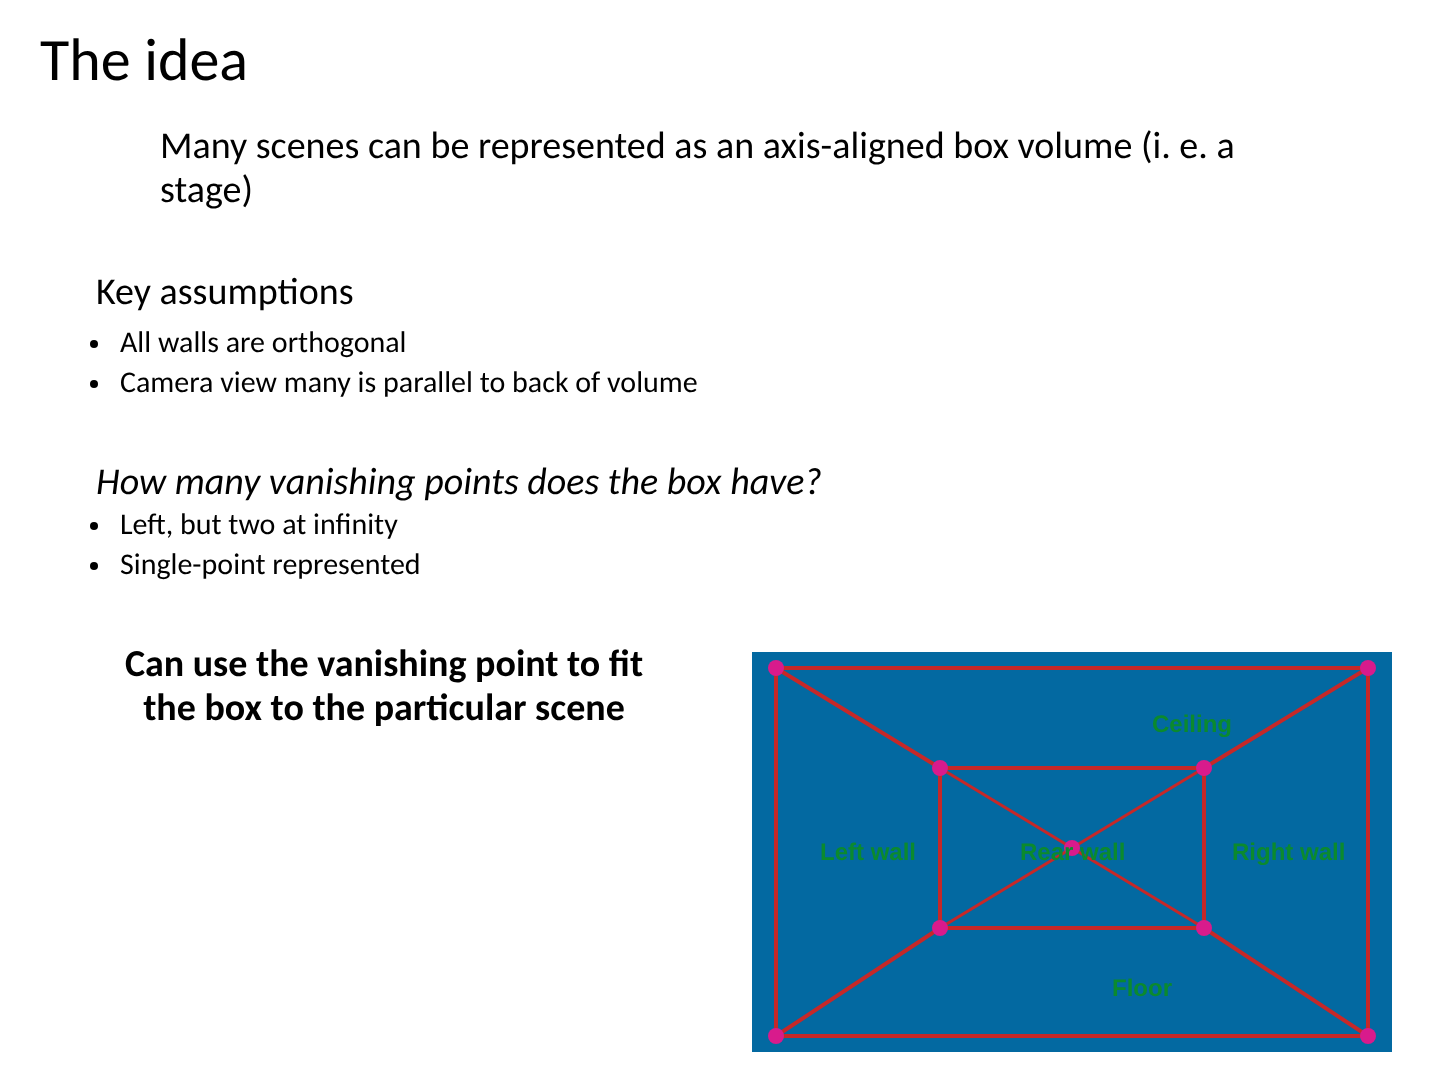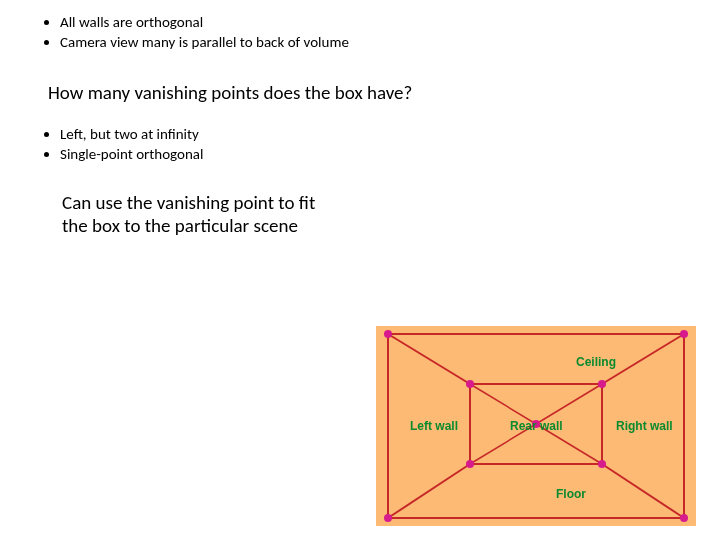--- a/index.html
+++ b/index.html
@@ -3,40 +3,43 @@
 <meta charset="utf-8">
 <style>
   * { margin: 0; padding: 0; box-sizing: border-box; }
   html, body { width: 720px; height: 540px; background: #fff; font-family: Calibri, Arial, sans-serif; color: #000; }
   .slide { position: relative; width: 720px; height: 540px; padding: 12px 20px 20px 20px; }
   .title { font-size: 30px; font-weight: 400; margin-bottom: 14px; padding-left: 0; }
   .intro { font-size: 19px; font-weight: 400; margin-left: 60px; margin-right: 40px; margin-bottom: 28px; line-height: 1.15; }
   .subhead { font-size: 19px; font-weight: 400; margin-left: 28px; margin-bottom: 4px; }
   ul.bullets { list-style: disc; margin-left: 40px; margin-bottom: 28px; }
   ul.bullets li { font-size: 15px; line-height: 1.35; }
-  .question { font-size: 19px; font-weight: 400; margin-left: 28px; margin-bottom: 20px; }
-  .final { font-size: 19px; font-weight: 400; margin-left: 42px; margin-top: 24px; line-height: 1.2; max-width: 260px; }
-  .diagram { position: absolute; right: 24px; bottom: 14px; width: 320px; height: 200px; background: #fdba74; }
+  .question { font-size: 19px; font-weight: 400; margin-left: 28px; margin-bottom: 0; font-style: italic; }
+  .final { font-size: 19px; font-weight: 700; margin-left: 42px; margin-top: 24px; line-height: 1.2; max-width: 260px; text-align: center; }
+  .diagram { position: absolute; right: 24px; bottom: 14px; width: 320px; height: 200px; background: #0369a1; }
   .diagram text { font-family: Arial, sans-serif; font-size: 12px; fill: #0b8a2e; font-weight: 700; }
 </style>
 </head>
 <body>
 
 <div class="slide">
+  <h1 class="title">The idea</h1>
 
+  <p class="intro">Many scenes can be represented as an axis-aligned box volume (i. e. a stage)</p>
 
+  <h2 class="subhead">Key assumptions</h2>
   <ul class="bullets">
     <li>All walls are orthogonal</li>
     <li>Camera view many is parallel to back of volume</li>
   </ul>
 
   <h2 class="question">How many vanishing points does the box have?</h2>
   <ul class="bullets">
     <li>Left, but two at infinity</li>
-    <li>Single-point orthogonal</li>
+    <li>Single-point represented</li>
   </ul>
 
   <p class="final">Can use the vanishing point to fit the box to the particular scene</p>
 
   <div class="diagram">
     <svg viewBox="0 0 320 200" width="320" height="200">
 
       <rect x="12" y="8" width="296" height="184" fill="none" stroke="#c62828" stroke-width="2"></rect>
 
       <rect x="94" y="58" width="132" height="80" fill="none" stroke="#c62828" stroke-width="2"></rect>

